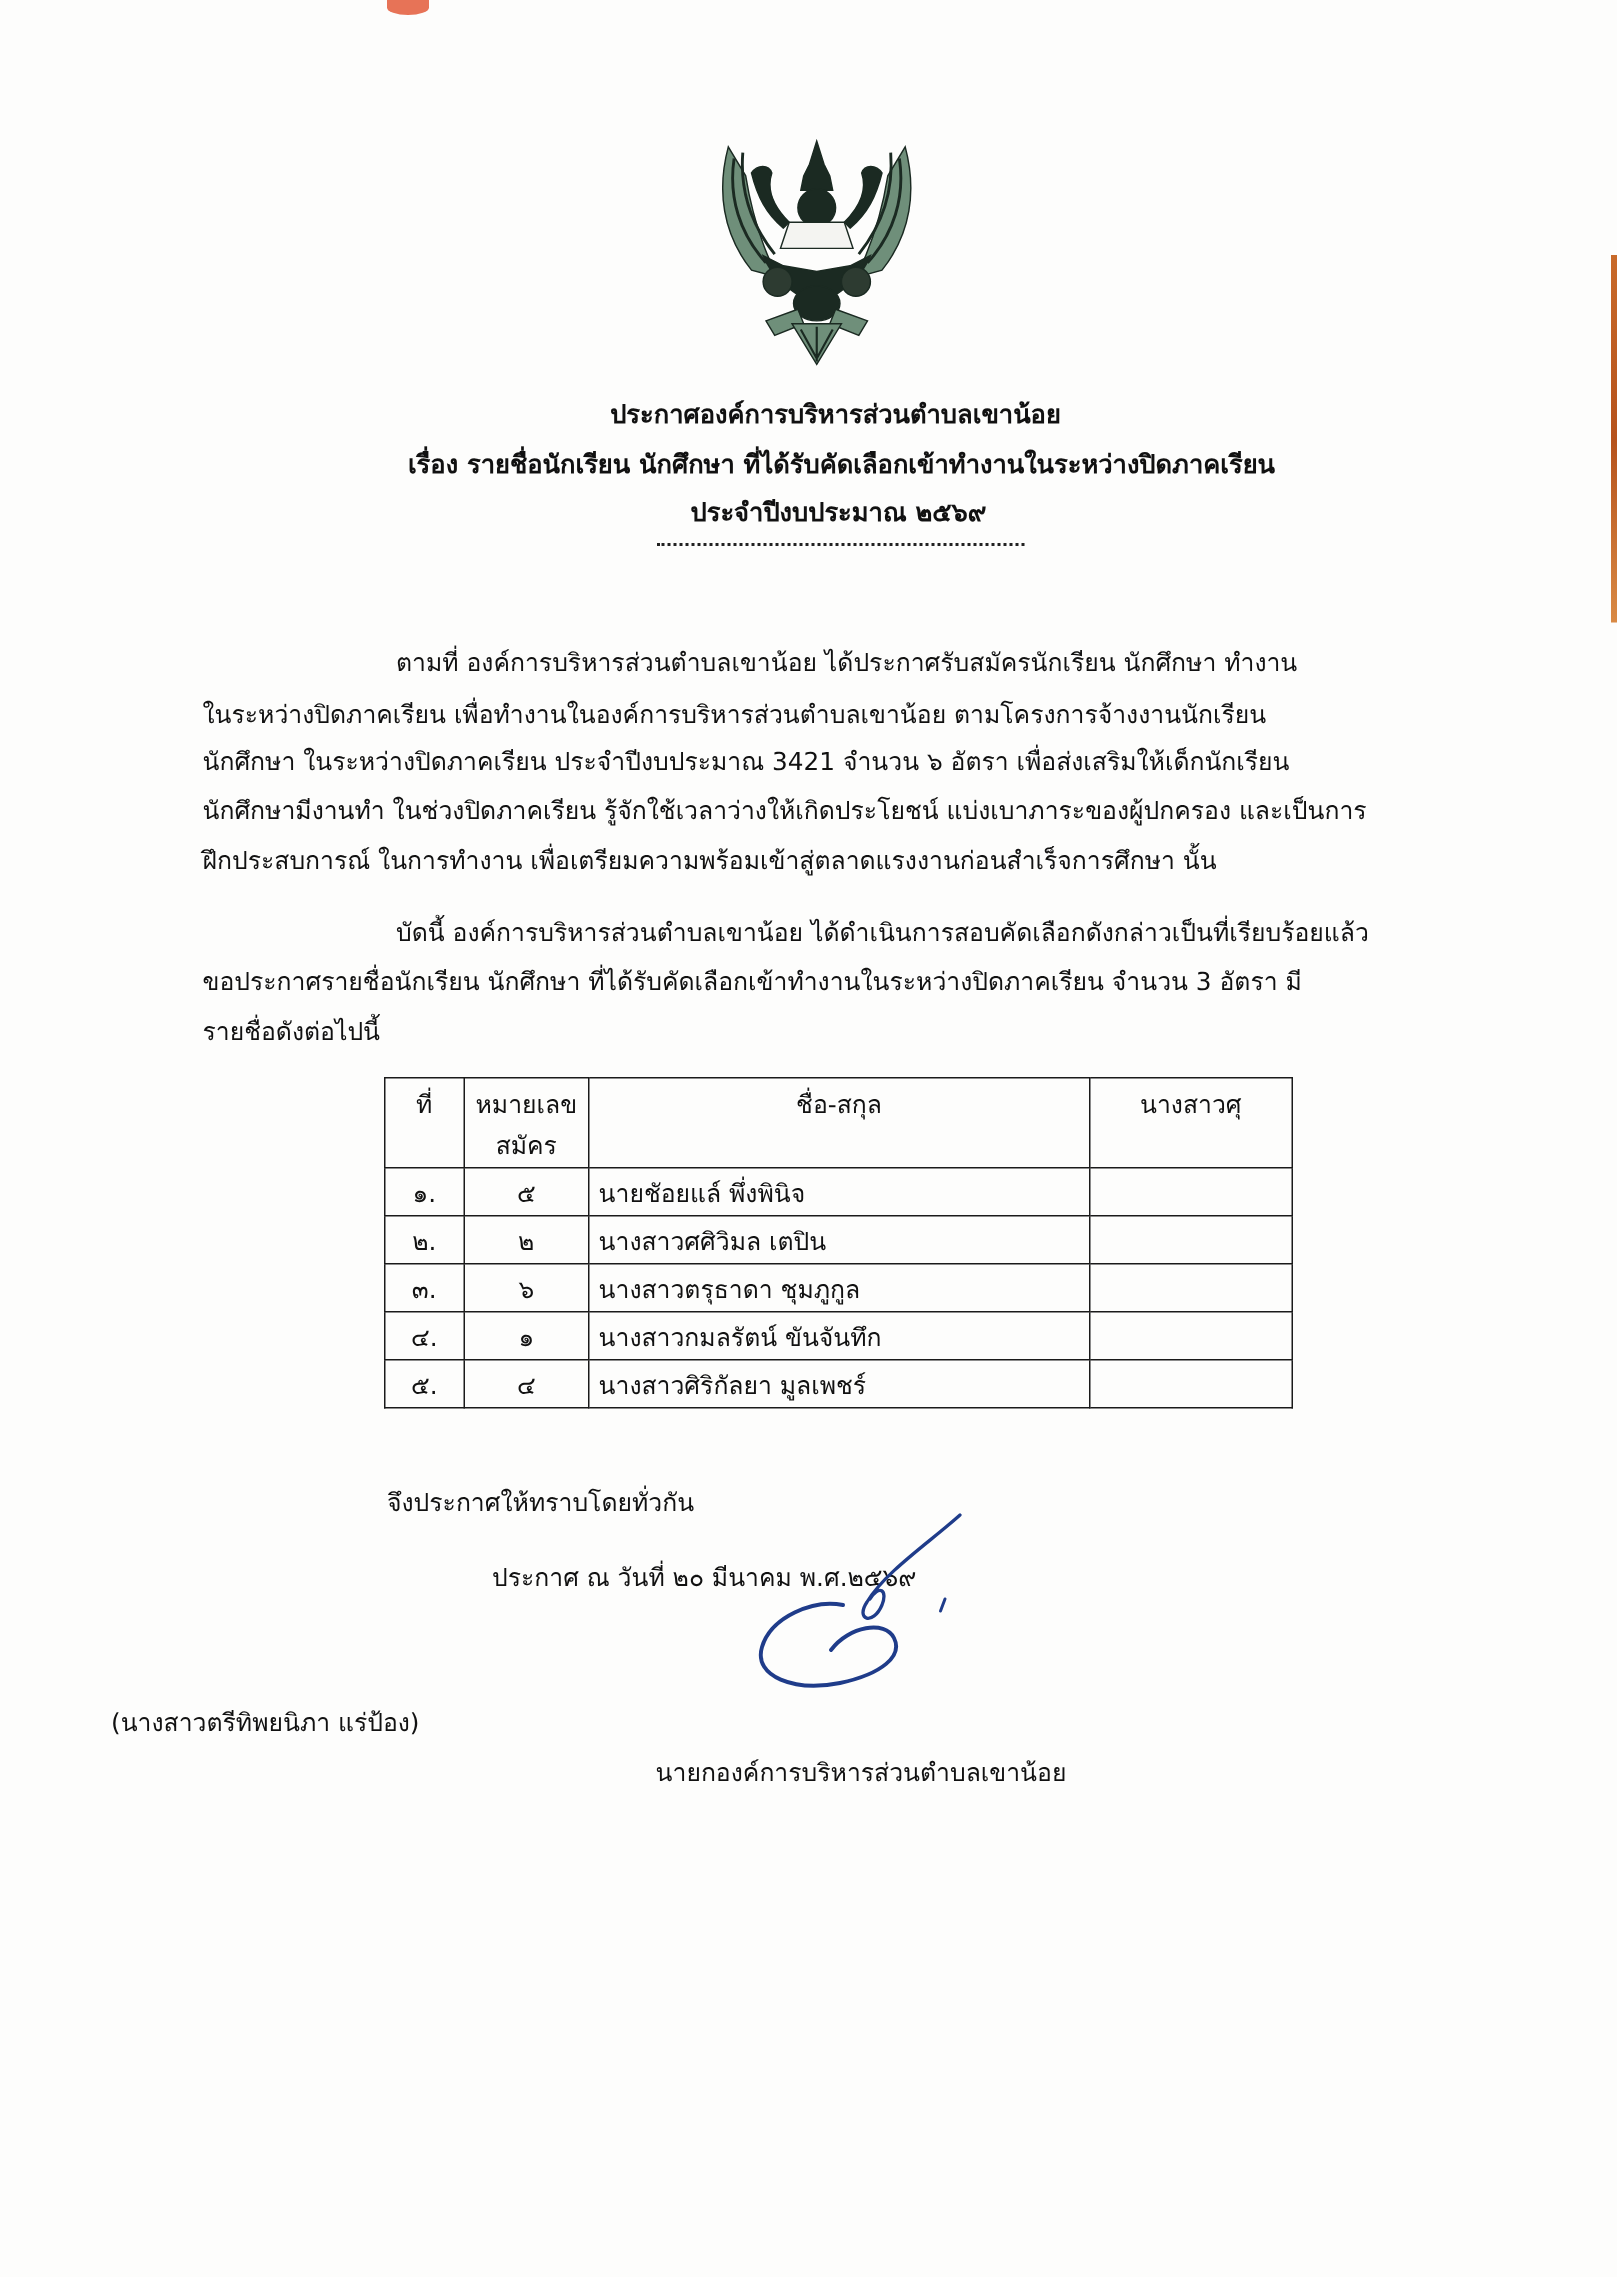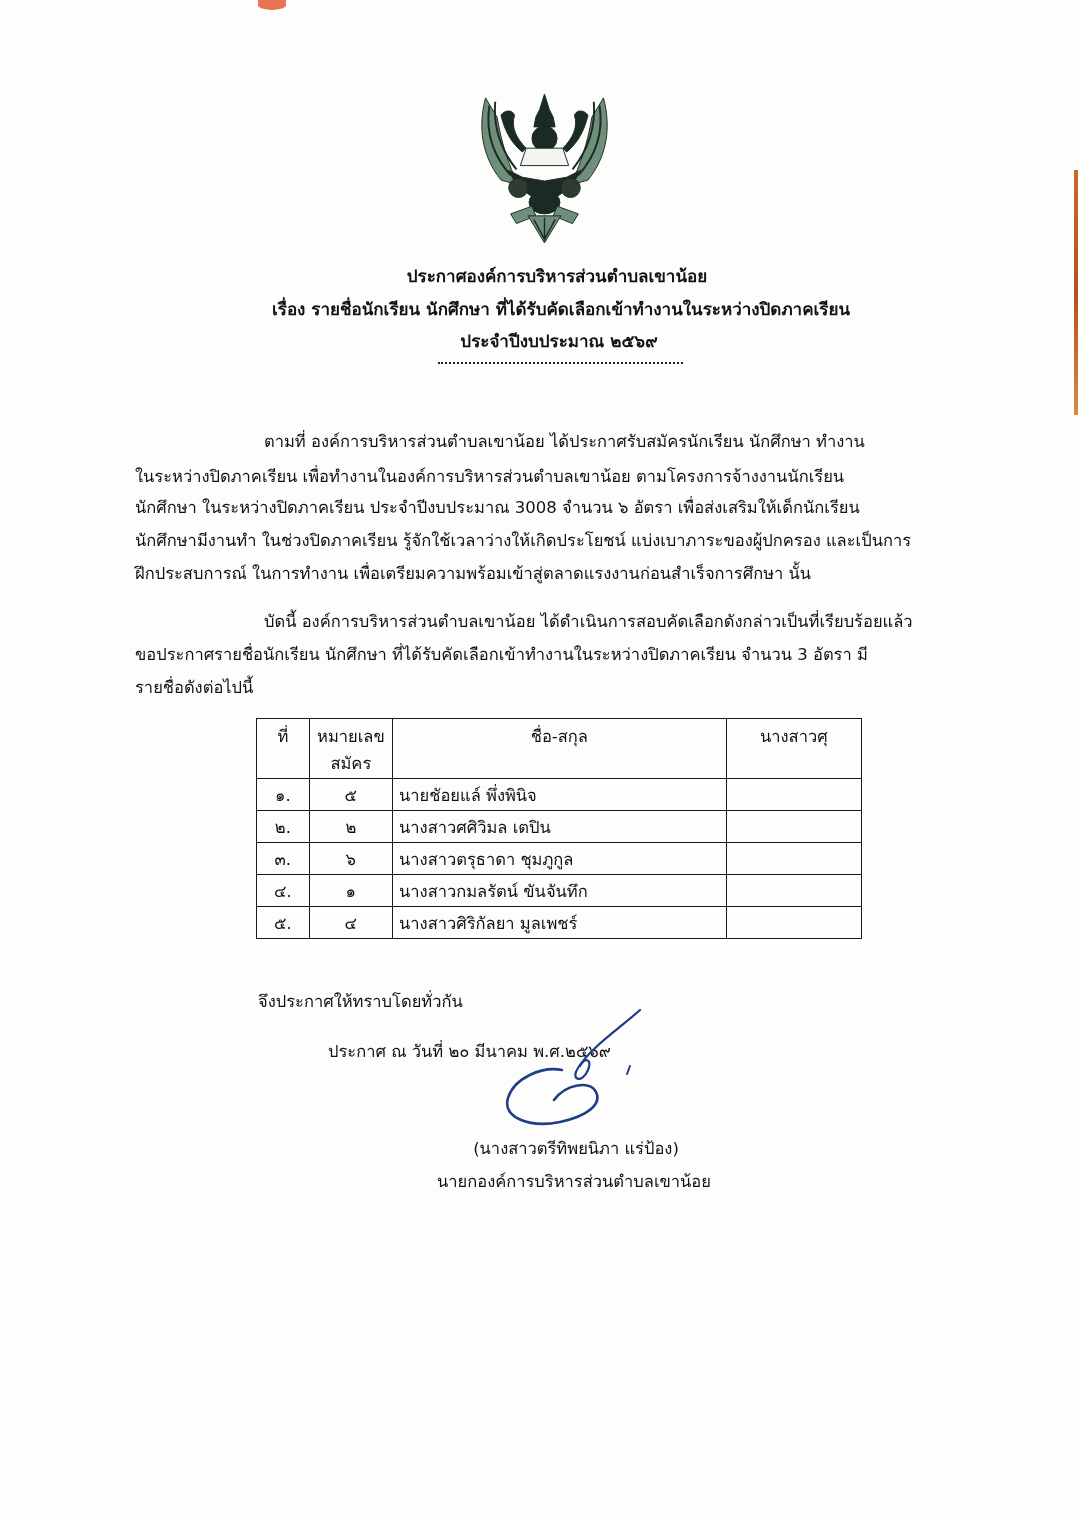--- a/index.html
+++ b/index.html
@@ -40,21 +40,21 @@
   table.roster td { height:31px; }
   .c-no { width:38px; text-align:center; }
   .c-app { width:60px; text-align:center; }
   .c-name { width:310px; text-align:left; }
   .c-name-h { text-align:center; }
   .c-rem { width:118px; text-align:center; }
 
   .closing { position:absolute; left:258px; top:988px; font-size:16.5px; }
   .dateline { position:absolute; left:328px; top:1038px; font-size:16.5px; }
   .signature { position:absolute; left:470px; top:1008px; width:230px; height:130px; }
-  .signer-name { position:absolute; left:0; width:1078px; top:1135px; text-align:center; font-size:16.5px; padding-left:74px; box-sizing:border-box; }
+  .signer-name { position:absolute; left:0; width:1078px; top:1135px; font-size:16.5px; padding-left:74px; box-sizing:border-box; }
   .signer-title { position:absolute; left:0; width:1078px; top:1168px; text-align:center; font-size:16.5px; padding-left:70px; box-sizing:border-box; }
 </style>
 </head>
 <body>
 
 <div class="page">
 
   <div class="edge-mark-top"></div>
   <div class="edge-mark-right"></div>
 
@@ -93,21 +93,21 @@
   </svg>
 
   <div class="heading h1">ประกาศองค์การบริหารส่วนตำบลเขาน้อย</div>
   <div class="heading h2">เรื่อง  รายชื่อนักเรียน นักศึกษา ที่ได้รับคัดเลือกเข้าทำงานในระหว่างปิดภาคเรียน</div>
   <div class="heading h3">ประจำปีงบประมาณ ๒๕๖๙</div>
   <div class="h-dots"></div>
 
   <div class="para">
     <div class="line" style="left:264px; top:425px;">ตามที่  องค์การบริหารส่วนตำบลเขาน้อย  ได้ประกาศรับสมัครนักเรียน นักศึกษา ทำงาน</div>
     <div class="line" style="left:135px; top:436px;margin-top:24px;">ในระหว่างปิดภาคเรียน   เพื่อทำงานในองค์การบริหารส่วนตำบลเขาน้อย  ตามโครงการจ้างงานนักเรียน</div>
-    <div class="line" style="left:135px; top:491px;">นักศึกษา  ในระหว่างปิดภาคเรียน  ประจำปีงบประมาณ  3008 จำนวน  ๖  อัตรา  เพื่อส่งเสริมให้เด็กนักเรียน</div>
+    <div class="line" style="left:135px; top:491px;">นักศึกษา  ในระหว่างปิดภาคเรียน  ประจำปีงบประมาณ  3421 จำนวน  ๖  อัตรา  เพื่อส่งเสริมให้เด็กนักเรียน</div>
     <div class="line" style="left:135px; top:524px;">นักศึกษามีงานทำ ในช่วงปิดภาคเรียน รู้จักใช้เวลาว่างให้เกิดประโยชน์ แบ่งเบาภาระของผู้ปกครอง และเป็นการ</div>
     <div class="line" style="left:135px; top:557px;">ฝึกประสบการณ์ ในการทำงาน เพื่อเตรียมความพร้อมเข้าสู่ตลาดแรงงานก่อนสำเร็จการศึกษา นั้น</div>
   </div>
 
   <div class="para">
     <div class="line" style="left:264px; top:605px;">บัดนี้  องค์การบริหารส่วนตำบลเขาน้อย  ได้ดำเนินการสอบคัดเลือกดังกล่าวเป็นที่เรียบร้อยแล้ว</div>
     <div class="line" style="left:135px; top:638px;">ขอประกาศรายชื่อนักเรียน  นักศึกษา  ที่ได้รับคัดเลือกเข้าทำงานในระหว่างปิดภาคเรียน  จำนวน 3 อัตรา  มี</div>
     <div class="line" style="left:135px; top:671px;">รายชื่อดังต่อไปนี้</div>
   </div>
 

